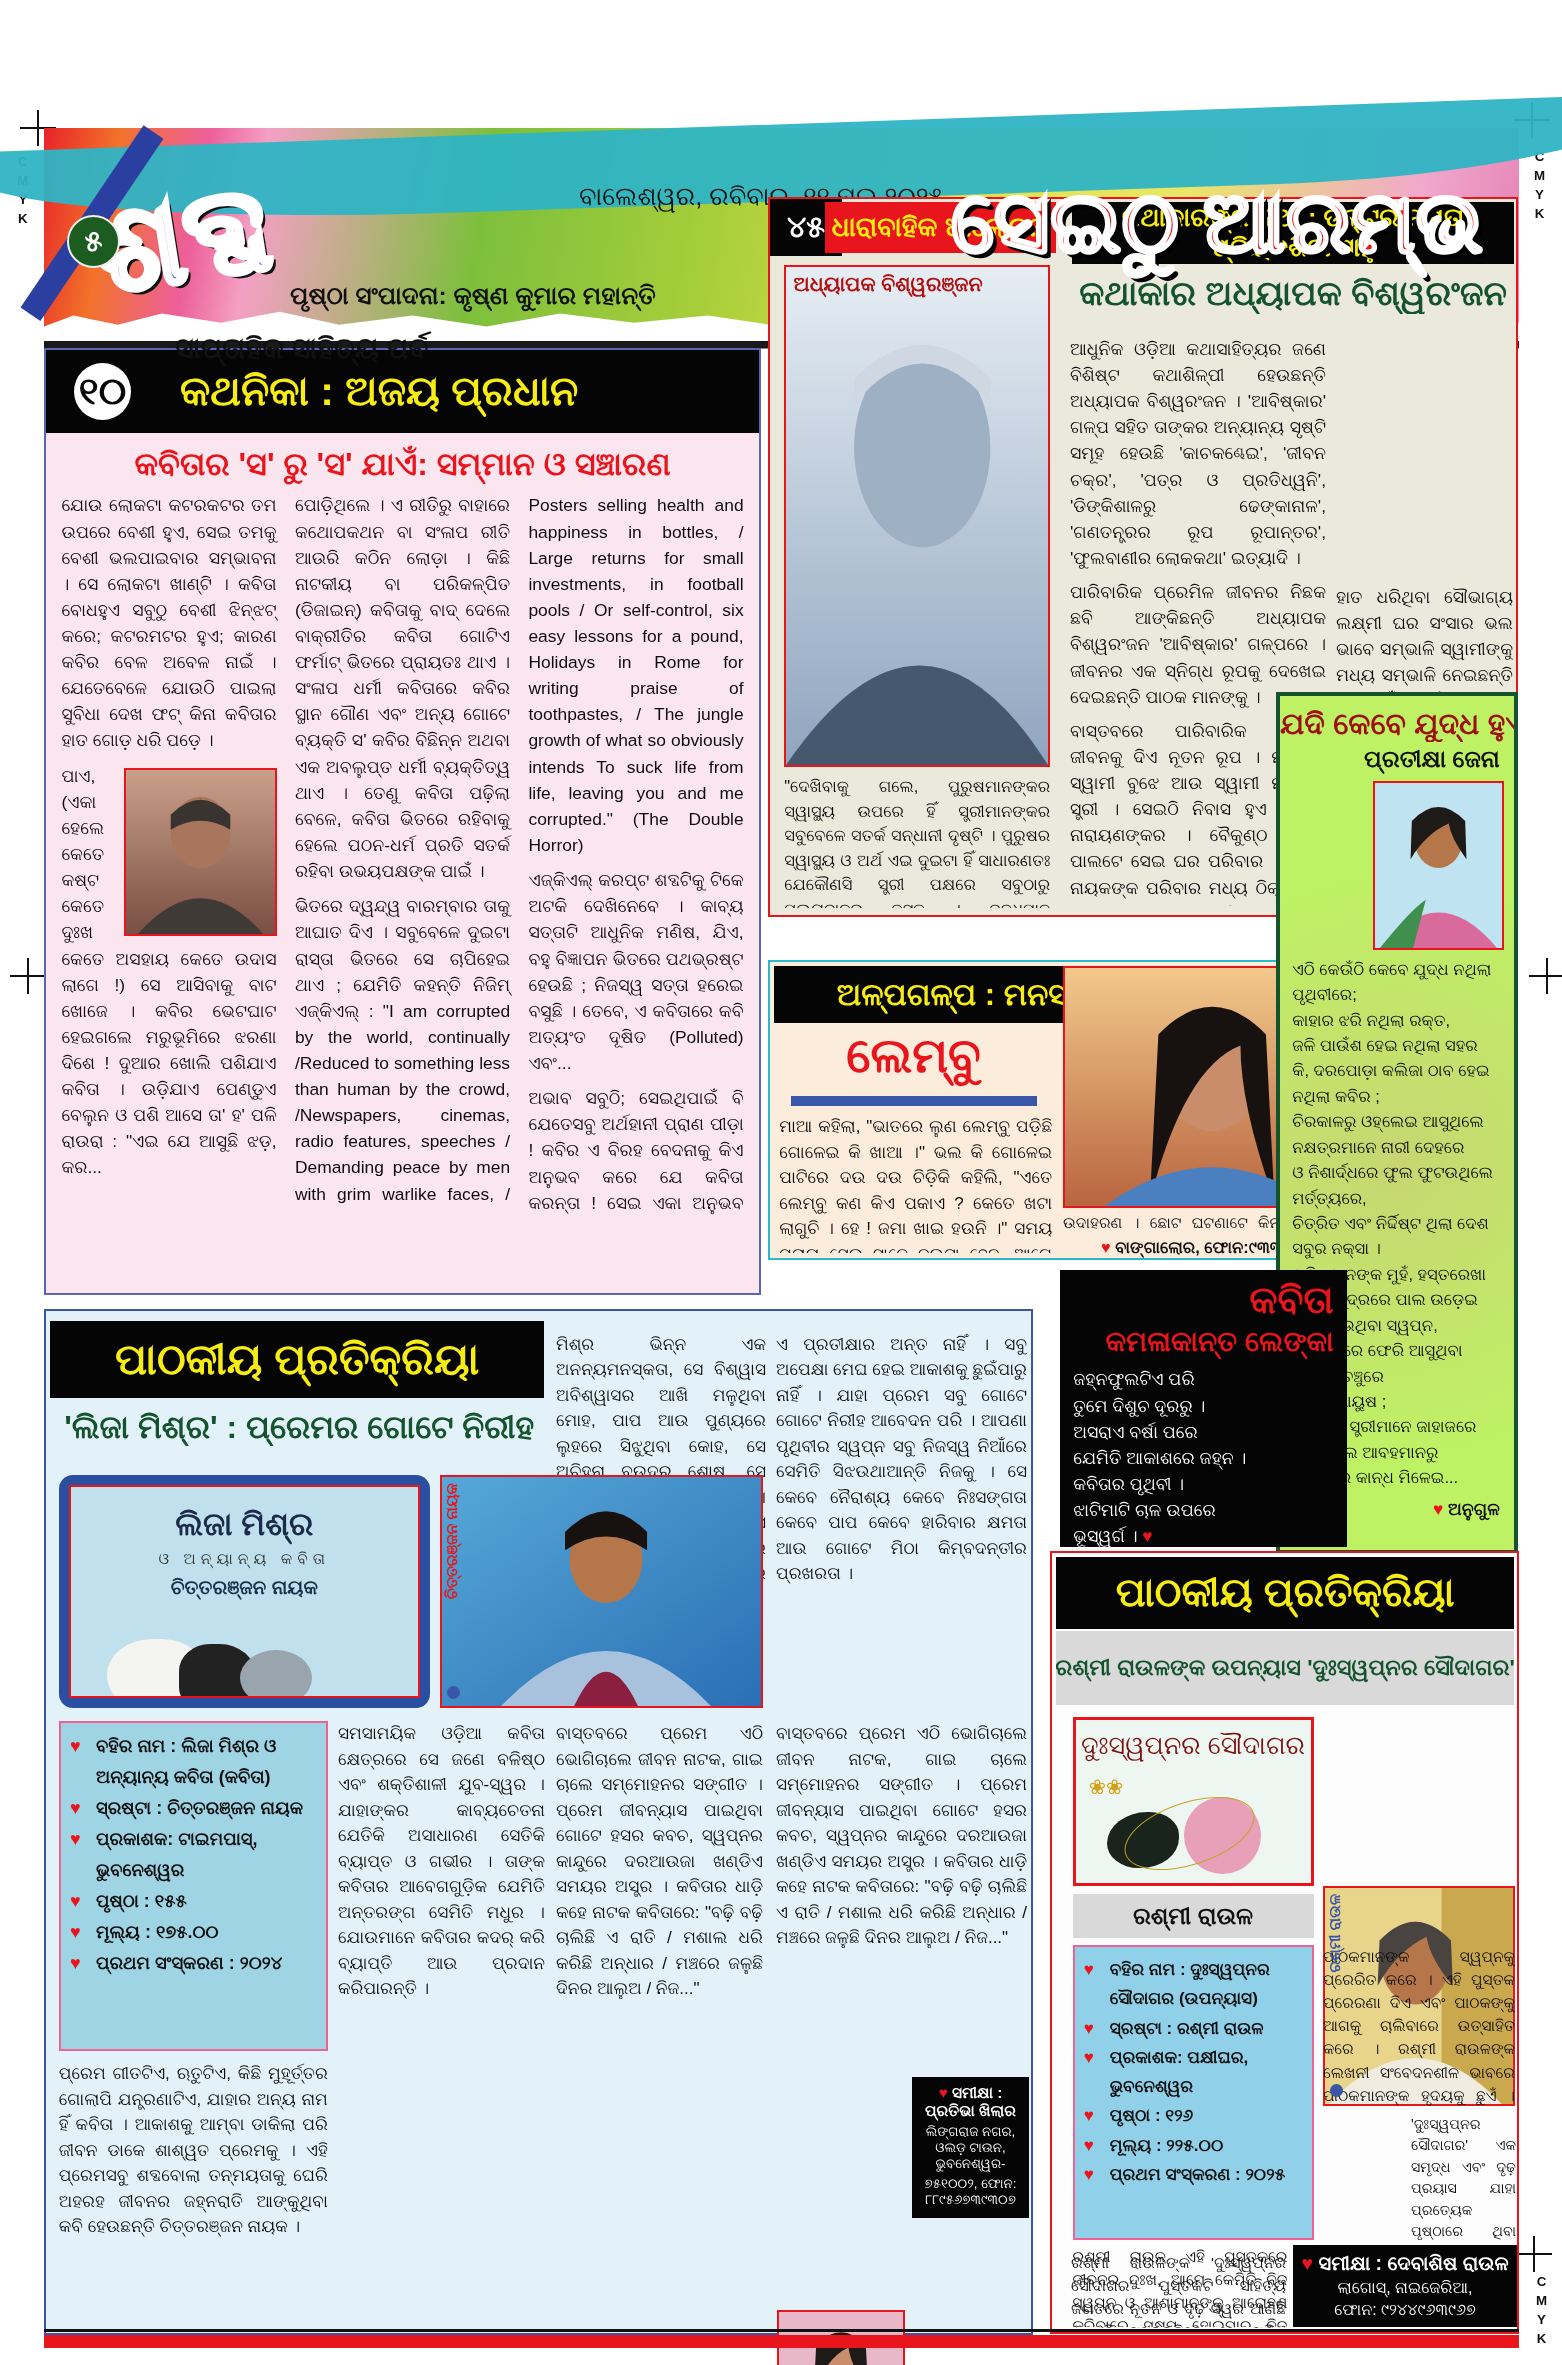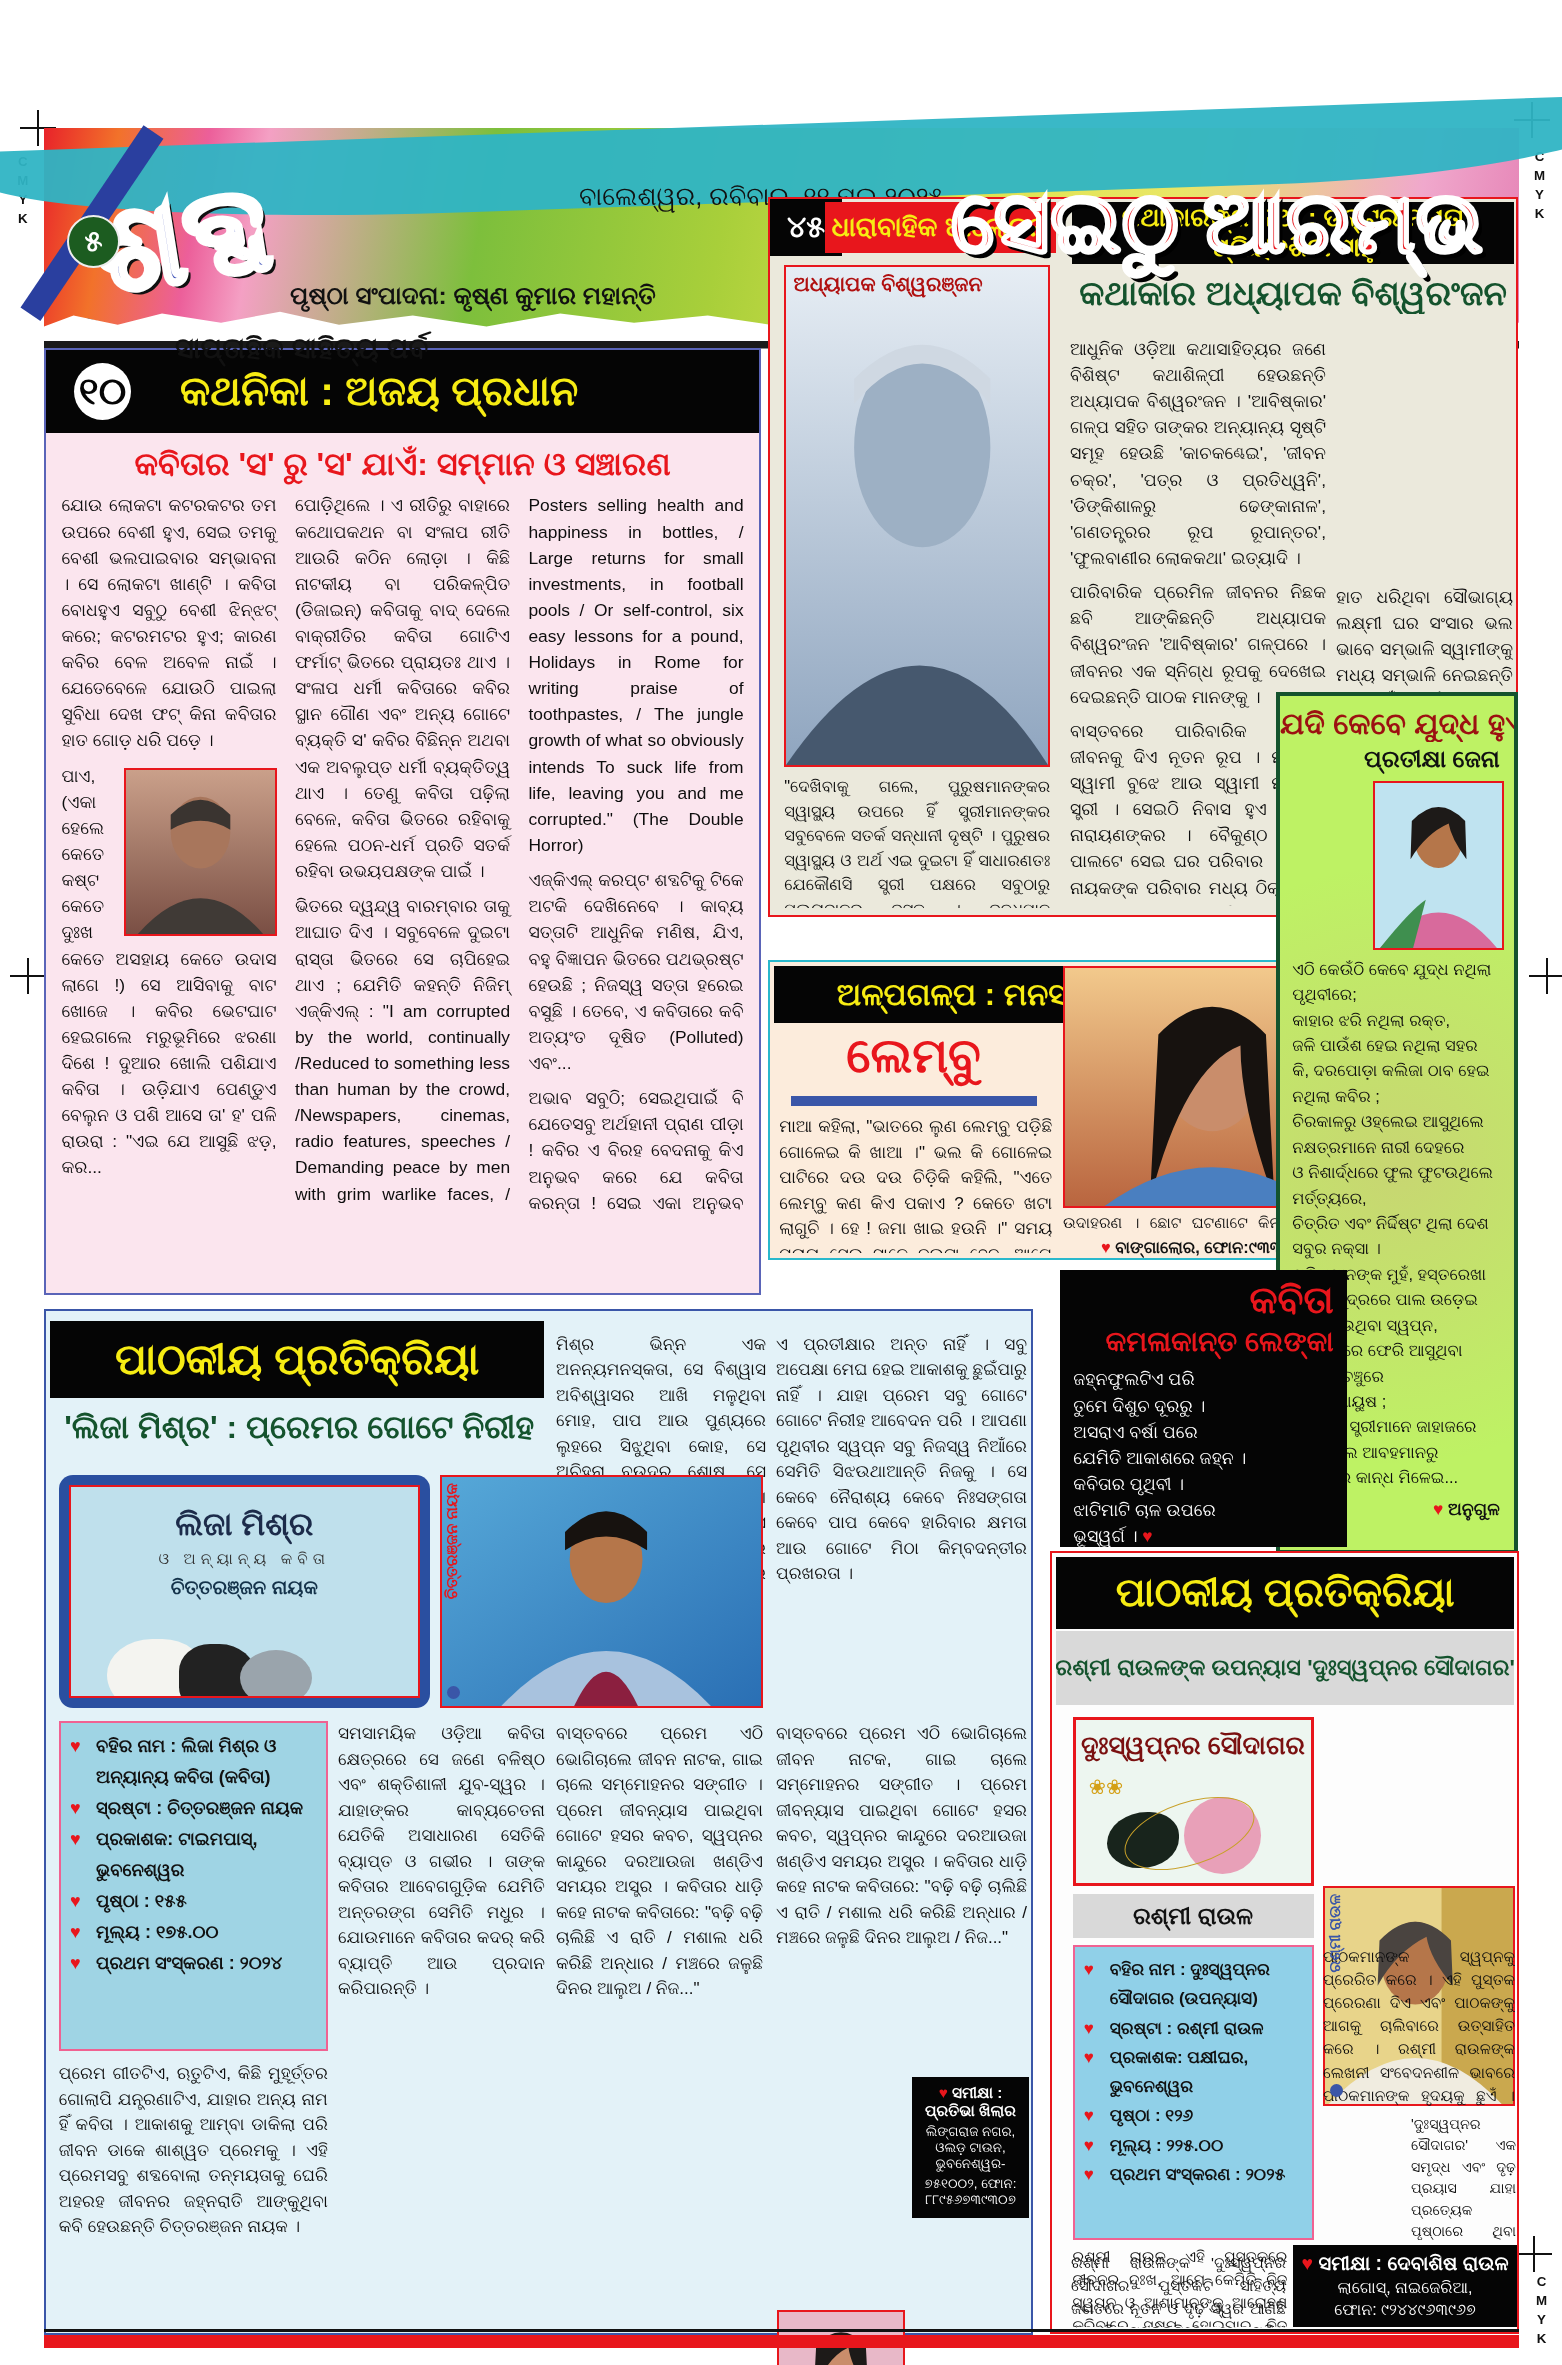--- a/index.html
+++ b/index.html
@@ -323,21 +323,21 @@
       <div class="l2" style="font-size:13.3px;">ଲିଙ୍ଗରାଜ ନଗର, ଓଲଡ଼ ଟାଉନ, ଭୁବନେଶ୍ୱର-</div>
       <div class="l2" style="font-size:13.3px;">୭୫୧୦୦୨, ଫୋନ: ୮୮୯୫୬୭୩୯୩୦୭</div>
     </div>
   </div>
 
   <div class="rz">
     <div class="abs bar-black" style="left:4.1px;top:4.1px;width:458px;height:72px;font-size:40px;">ପାଠକୀୟ ପ୍ରତିକ୍ରିୟା</div>
     <div class="abs graystrip bluehead nowrap" style="left:4.1px;top:78px;width:458px;height:74px;font-size:22.5px;">ରଶ୍ମୀ ରାଉଳଙ୍କ ଉପନ୍ୟାସ 'ଦୁଃସ୍ୱପ୍ନର ସୌଦାଗର'</div>
 
     <div class="abs cover2" style="left:20.5px;top:164px;width:241px;height:169px;">
-      <div style="font-size:25.6px;font-weight:700;color:#7a1010;margin-top:10.2px;line-height:1.2;">ଦୁଃସ୍ୱପ୍ନର ସୌଦାଗର</div>
+      <div style="font-size:25.6px;font-weight:400;color:#7a1010;margin-top:10.2px;line-height:1.2;">ଦୁଃସ୍ୱପ୍ନର ସୌଦାଗର</div>
       <div style="position:absolute;left:108px;top:77px;width:77px;height:77px;border-radius:50%;background:#e8a0b8;"></div>
       <div style="position:absolute;left:31px;top:92px;width:72px;height:56px;background:#18241c;border-radius:58% 42% 55% 45%;"></div>
       <div style="position:absolute;left:46px;top:82px;width:133px;height:61px;border:1.5px solid #c8a028;border-radius:50%;transform:rotate(-18deg);"></div>
       <div style="position:absolute;left:13.3px;top:55px;color:#d4a017;font-size:20.5px;">❀❀</div>
     </div>
     <div class="abs graystrip" style="left:20.5px;top:341px;width:241px;height:44px;font-size:23.6px;font-weight:bold;color:#111;">ରଶ୍ମୀ ରାଉଳ</div>
 
     <div class="abs photo-frame ph" style="left:271px;top:164px;width:192px;height:220px;">
       <div class="vcap" style="color:#3a56a8;">ରଶ୍ମୀ ରାଉଳ</div>
       <div class="vdot"></div>

